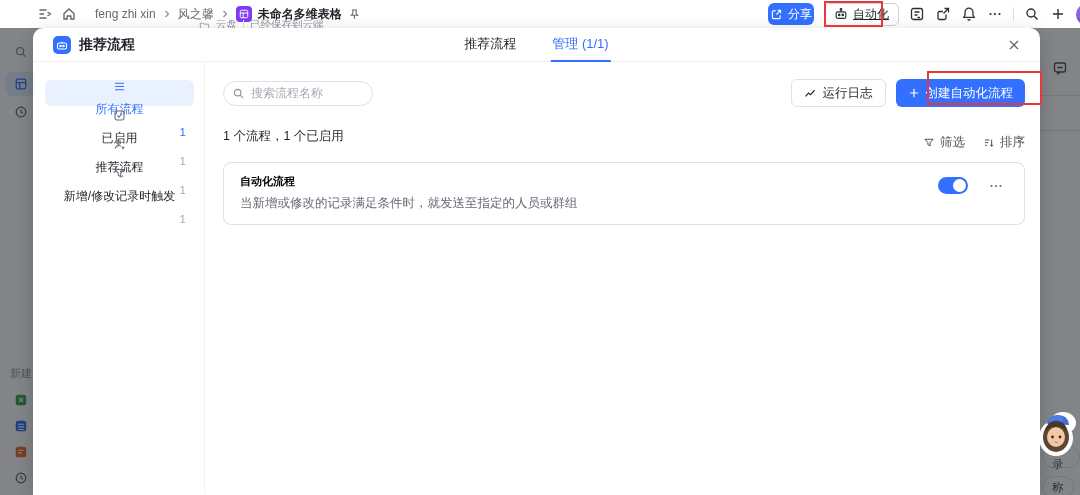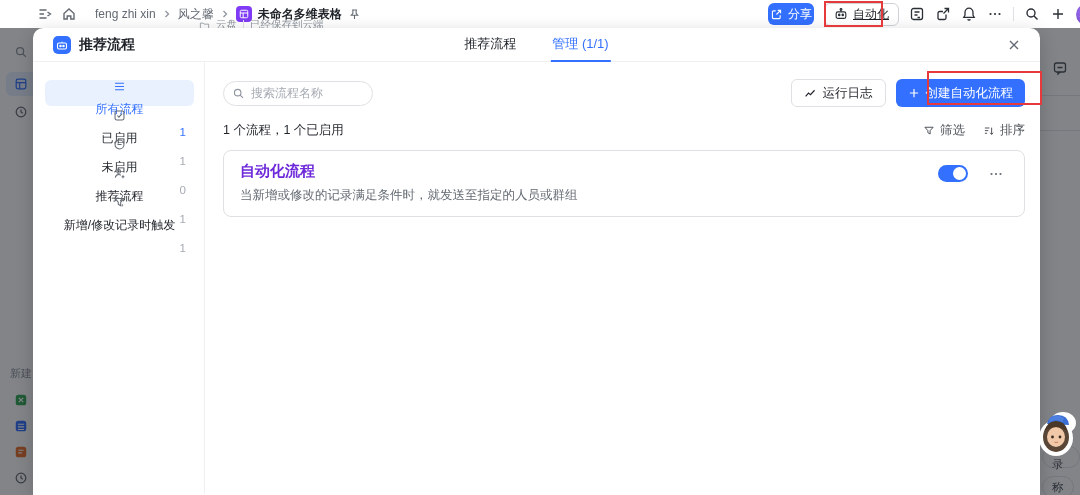--- a/index.html
+++ b/index.html
@@ -93,26 +93,26 @@
   .btn-runlog { display:flex; align-items:center; gap:6px; height:28px; padding:0 12px;
     border:1px solid #dee0e3; border-radius:6px; background:#fff; font-size:12.5px; color:#1f2329; cursor:pointer; }
   .btn-runlog svg { width:13px; height:13px; color:#1f2329; }
   .btn-create { display:flex; align-items:center; gap:6px; height:28px; padding:0 12px;
     background:#3370ff; border-radius:6px; font-size:12.5px; color:#fff; cursor:pointer; }
   .btn-create svg { width:12px; height:12px; }
 
   .list-header { display:flex; align-items:center; margin-top:15px; }
   .summary { font-size:12.5px; color:#1f2329; }
   .lh-right { margin-left:auto; display:flex; align-items:center; gap:18px; }
-  .lh-btn { display:flex; align-items:center; gap:5px; font-size:12.5px; color:#4a4f55; cursor:pointer; }
+  .lh-btn { display:flex; align-items:center; gap:5px; font-size:12.5px; color:#4a4f55; cursor:pointer;margin-top:12px; }
   .lh-btn svg { width:12px; height:12px; }
 
   .flow-card { position:relative; margin-top:11px; border:1px solid #dee0e3; border-radius:8px;
     padding:11px 16px 12px 16px; }
-  .fc-title { font-size:15px; font-weight:bold; color:#6d28d9; }
+  .fc-title { font-size:11px; font-weight:bold; color:#000000; }
   .fc-desc { font-size:12.5px; color:#646a73; margin-top:6px; }
   .fc-meta { display:flex; align-items:center; gap:10px; margin-top:9px; font-size:11.5px; color:#8f959e; }
   .fc-meta .msep { width:1px; height:10px; background:#dee0e3; }
   .toggle { position:absolute; right:56px; top:14px; width:30px; height:17px; border-radius:9px;
     background:#3370ff; cursor:pointer; }
   .toggle .knob { position:absolute; right:2px; top:2px; width:13px; height:13px; border-radius:50%; background:#fff; }
   .fc-more { position:absolute; right:20px; top:15px; width:16px; height:16px; color:#646a73; cursor:pointer; }
   .fc-more svg { width:100%; height:100%; }
 
   
@@ -341,28 +341,20 @@
           <span>所有流程</span>
           <span class="count">1</span>
         </div>
         <div class="nav-item">
           <svg viewBox="0 0 16 16" fill="none" stroke="currentColor" stroke-width="1.3">
               <rect x="2.5" y="2.5" width="11" height="11" rx="2"></rect>
               <path d="M5.3 8l2 2 3.6-4"></path>
             </svg>
           <span>已启用</span>
           <span class="count">1</span>
-        </div>
-        <div class="nav-item">
-          <svg viewBox="0 0 16 16" fill="none" stroke="currentColor" stroke-width="1.3">
-              <circle cx="8" cy="8" r="5.5"></circle>
-              <path d="M5.5 8h5"></path>
-            </svg>
-          <span>未启用</span>
-          <span class="count">0</span>
         </div>
         <div class="nav-item">
           <svg viewBox="0 0 16 16" fill="none" stroke="currentColor" stroke-width="1.3">
               <circle cx="7" cy="5.5" r="2.3"></circle>
               <path d="M2.8 13c.5-2.4 2-3.7 4.2-3.7 1 0 1.9.3 2.6.8"></path>
               <path d="M12.3 10.3v3.4M10.6 12h3.4"></path>
             </svg>
           <span>推荐流程</span>
           <span class="count">1</span>
         </div>

